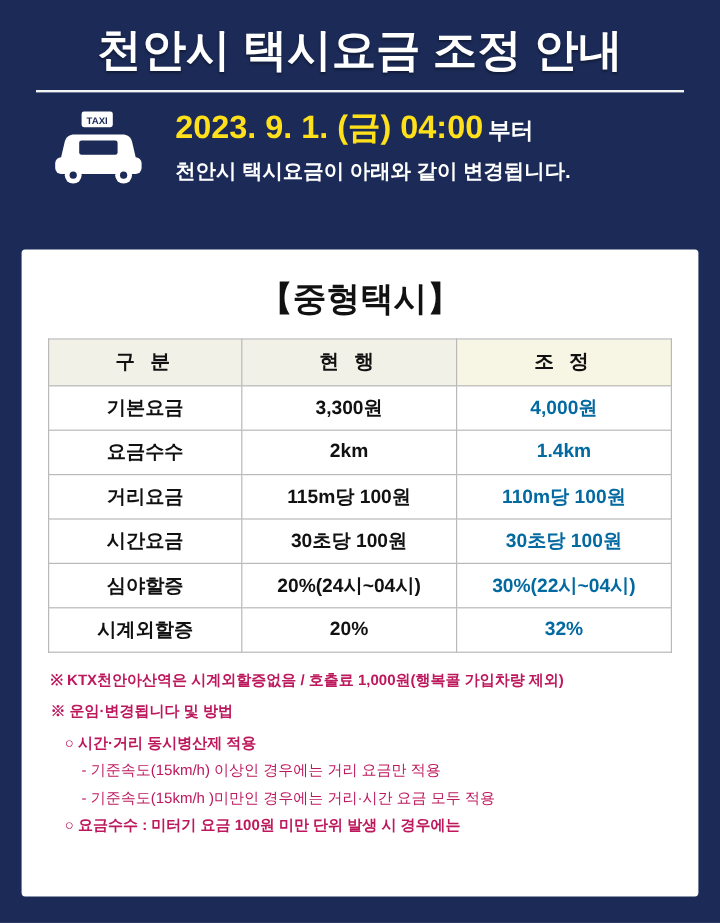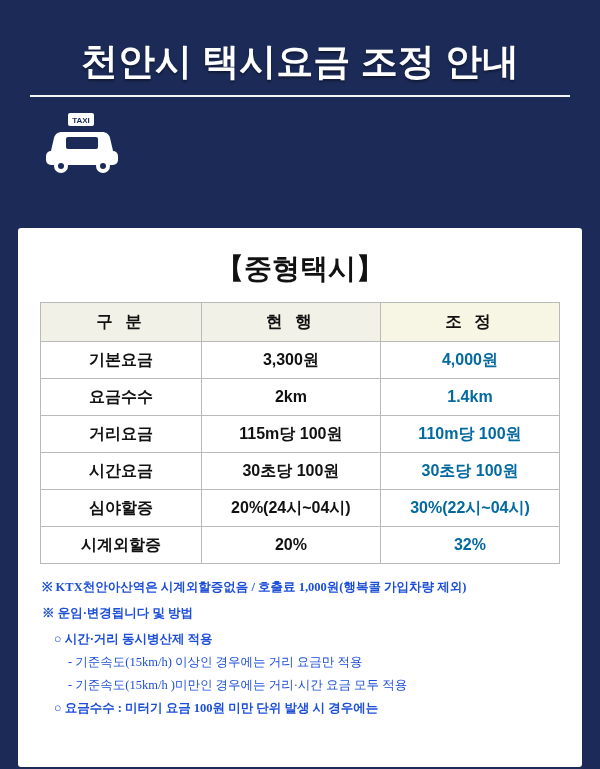--- a/index.html
+++ b/index.html
@@ -17,21 +17,20 @@
     position: relative;
     width: 600px;
     height: 769px;
     background: #1b2a56;
     box-sizing: border-box;
   }
   
   .title-wrap {
     padding-top: 22px;
     text-align: center;
-    margin-top: 20px;
   }
   .title {
     color: #ffffff;
     font-size: 37px;
     font-weight: bold;
     letter-spacing: 0px;
     line-height: 1.1;
     text-shadow: 0 2px 2px rgba(0,0,0,0.35);
   }
   .title-rule {
@@ -132,25 +131,24 @@
   col.c1 { width: 31%; }
   col.c2 { width: 34.5%; }
   col.c3 { width: 34.5%; }
   
   .notes {
     margin-top: 14px;
     padding-left: 2px;
   }
   .note {
     font-size: 12.5px;
-    color: #1d4ed8;
+    color: #be185d;
     font-weight: bold;
     line-height: 1.5;
     margin-bottom: 7px;
-    font-family: Liberation Serif, serif;
   }
   .note.sub {
     font-weight: bold;
     padding-left: 12px;
     margin-bottom: 5px;
   }
   .note.sub2 {
     font-weight: normal;
     padding-left: 26px;
     margin-bottom: 4px;
@@ -174,20 +172,26 @@
         <text x="45" y="12" font-family="Liberation Sans, sans-serif" font-size="8" font-weight="bold" fill="#1b2a56" text-anchor="middle">TAXI</text>
         <path d="M14 44 L18 27 C19 23 22 21 26 21 L66 21 C70 21 73 23 74 27 L78 44 Z" fill="#ffffff"></path>
         <rect x="10" y="40" width="72" height="14" rx="5" fill="#ffffff"></rect>
         <circle cx="25" cy="55" r="7" fill="#ffffff"></circle>
         <circle cx="67" cy="55" r="7" fill="#ffffff"></circle>
         <circle cx="25" cy="55" r="3" fill="#1b2a56"></circle>
         <circle cx="67" cy="55" r="3" fill="#1b2a56"></circle>
         <rect x="30" y="26" width="32" height="12" rx="2" fill="#1b2a56"></rect>
       </svg>
     </div>
+    <div class="header-texts">
+      <div class="hline1">
+        <span class="date">2023. 9. 1. (금) 04:00</span><span class="from">부터</span>
+      </div>
+      <div class="hline2">천안시 택시요금이 아래와 같이 변경됩니다.</div>
+    </div>
   </div>
 
   <div class="card">
     <div class="card-title">【중형택시】</div>
 
     <table class="fare">
       <colgroup>
           <col class="c1">
           <col class="c2">
           <col class="c3">

